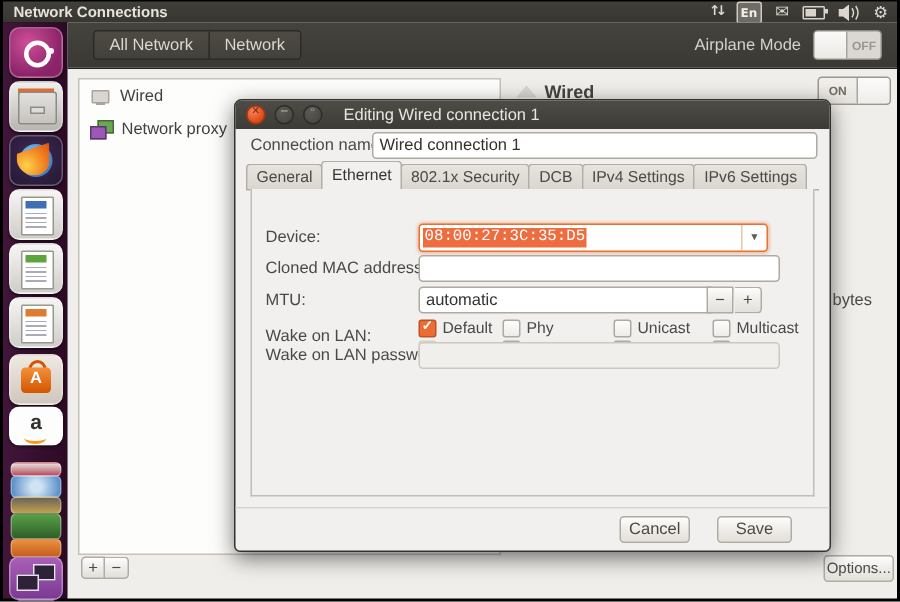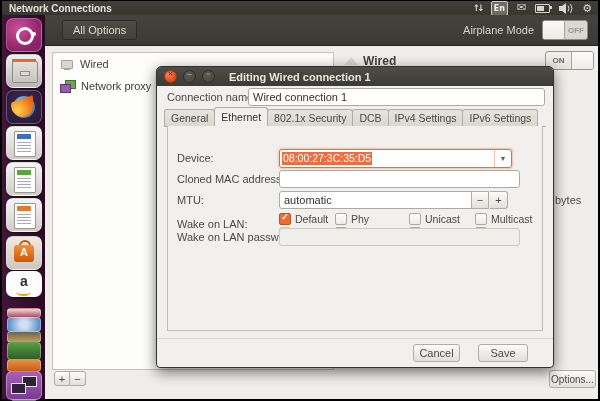--- a/index.html
+++ b/index.html
@@ -98,32 +98,32 @@
 
   
   .dialog{position:absolute;left:156px;top:66px;width:396px;height:300px;background:#f1f0ee;border:1px solid #34322e;border-radius:5px 5px 4px 4px;box-shadow:0 4px 14px rgba(0,0,0,.55);}
   .dlg-titlebar{position:absolute;left:0;top:0;width:100%;height:19px;background:linear-gradient(#4e4c47,#3d3b36);border-radius:4px 4px 0 0;display:flex;align-items:center;}
   .wbtn{width:11px;height:11px;border-radius:50%;margin-left:6px;position:relative;cursor:pointer;}
   .wb-close{background:radial-gradient(circle at 35% 30%,#f6855c,#dd4814 70%);border:1px solid #a33a12;margin-left:7px;}
   .wb-close::after{content:"✕";position:absolute;left:0;top:-1px;width:11px;text-align:center;font-size:7px;color:#7c2a0c;}
   .wb-min,.wb-max{background:radial-gradient(circle at 35% 30%,#5c5a54,#45433e);border:1px solid #2e2d29;}
   .wb-min::after{content:"–";position:absolute;left:0;top:-2px;width:11px;text-align:center;font-size:8px;color:#c9c5bd;}
   .wb-max::after{content:"▫";position:absolute;left:0;top:-1px;width:11px;text-align:center;font-size:7px;color:#c9c5bd;}
-  .dlg-title{color:#e9e6e0;font-size:11px;font-weight:bold;margin-left:14px;}
+  .dlg-title{color:#e9e6e0;font-size:11px;font-weight:normal;margin-left:14px;}
   .dlg-label{position:absolute;font-size:11px;color:#4b4945;}
   .ginput{position:absolute;background:#fff;border:1px solid #aeaaa2;border-radius:3px;height:16px;font-size:11px;color:#33312e;padding:0 4px;line-height:16px;overflow:hidden;white-space:nowrap;}
   .ginput.disabled{background:#f0efec;border-color:#ccc8c2;}
   .conn-name-input{left:91px;top:21px;width:287px;}
   
   .tabs{position:absolute;left:7px;top:41px;right:7px;height:18px;display:flex;align-items:flex-end;border-bottom:1px solid #b2aea6;}
   .tab{font-size:10.5px;color:#4b4945;padding:2px 6px 2px;background:linear-gradient(#e7e4df,#dad7d1);border:1px solid #b2aea6;border-bottom:none;margin-right:-1px;border-radius:3px 3px 0 0;cursor:pointer;white-space:nowrap;}
   .tab.active{background:#f1f0ee;color:#353430;padding:3px 6px;margin-bottom:-1px;border-bottom:1px solid #f1f0ee;}
   .tab-panel{position:absolute;left:10px;top:59px;width:374px;height:204px;border:1px solid #c2beb7;border-top:none;background:#f1f0ee;}
   
-  .device-combo{position:absolute;left:122px;top:82px;width:231px;height:17px;background:#fff;border:1px solid #e9702f;border-radius:3px;box-shadow:0 0 2px 1px rgba(233,112,47,.35);display:flex;align-items:center;overflow:hidden;}
+  .device-combo{position:absolute;left:122px;top:82px;width:231px;height:17px;background:#fff;border:1px solid #e9702f;border-radius:3px;box-shadow:0 0 2px 1px rgba(233,112,47,.35);display:flex;align-items:center;overflow:hidden;font-family:Liberation Mono, monospace;}
   .device-sel{background:#ed6d40;color:#fff;font-size:10.5px;line-height:13px;margin-left:2px;padding:0 1px;white-space:nowrap;}
   .combo-arrow{margin-left:auto;width:16px;height:100%;display:flex;align-items:center;justify-content:center;border-left:1px solid #ecc3a8;color:#5d5b56;font-size:7px;cursor:pointer;}
   
   .mtu-entry{left:122px;top:103px;width:186px;border-radius:3px 0 0 3px;}
   .spin-btn{position:absolute;top:103px;width:18px;height:18px;font-size:11px;border-radius:0;}
   .spin-minus{left:314px;}
   .spin-plus{left:333px;border-left:none;border-radius:0 3px 3px 0;}
   .mtu-unit{left:359px;top:106px;padding-left:39px;}
   
   .wol-grid{position:absolute;left:122px;top:124px;display:grid;grid-template-columns:56px 74px 66px 80px;grid-auto-rows:13px;row-gap:1px;}
@@ -209,21 +209,22 @@
     <div class="t-disp">
         <span class="mon m1"></span>
         <span class="mon m2"></span>
       </div>
     <div class="t-trash"></div>
   </div>
 
   <div class="mainwin">
     <div class="win-header">
       <div class="crumbs">
-        <button class="crumb">All Options</button>
+        <button class="crumb">All Network</button>
+        <button class="crumb">Network</button>
       </div>
       <div class="airplane">
         <span class="airplane-label">Airplane Mode</span>
         <div class="switch-off">
           <span class="handle"></span>
           <span class="state">OFF</span>
         </div>
       </div>
     </div>
 

